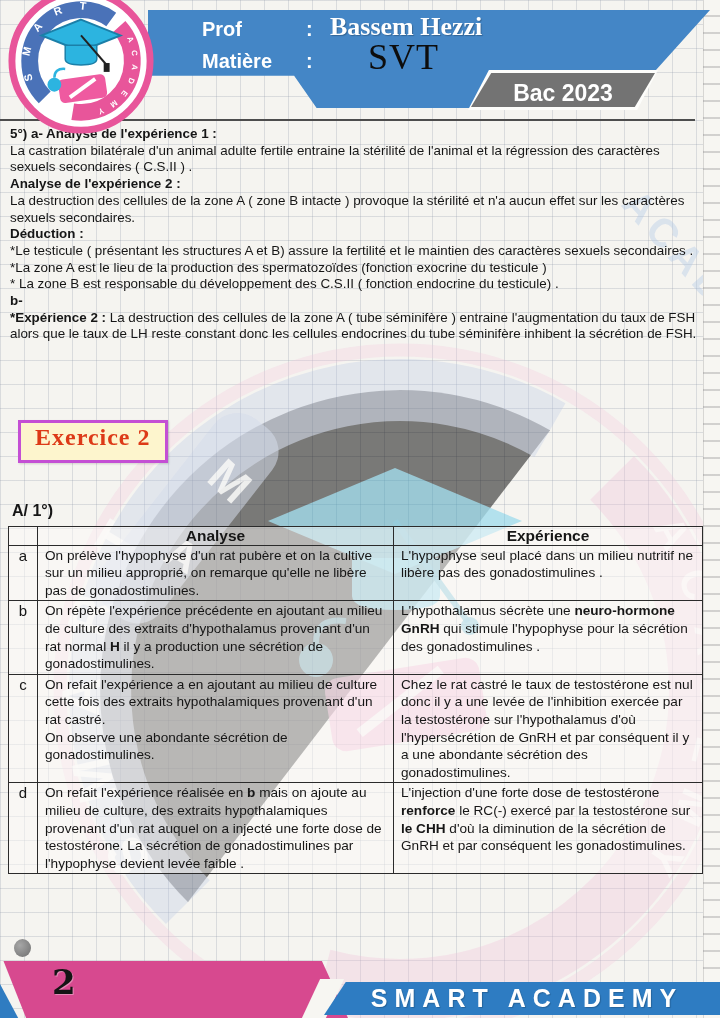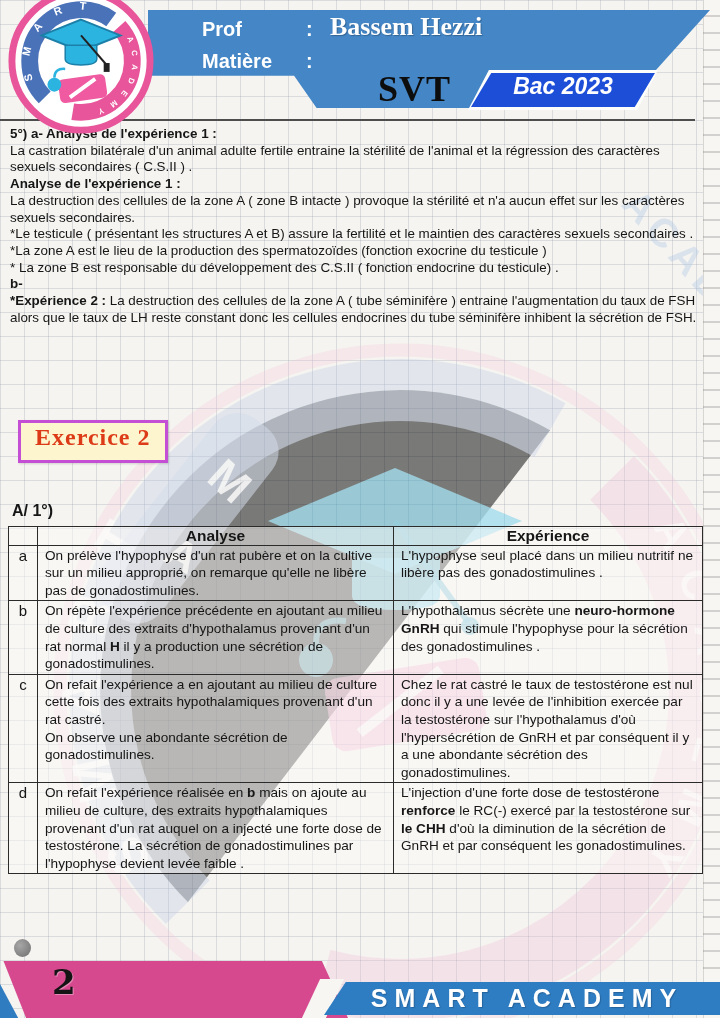--- a/index.html
+++ b/index.html
@@ -29,31 +29,31 @@
   .lbl-prof{left:18px;top:8px;}
   .lbl-mat{left:18px;top:40px;}
   .sep{position:absolute;color:#fff;font-weight:bold;font-size:20px;left:158px;}
   .sep1{top:8px;} .sep2{top:40px;}
   .val-prof{
     position:absolute;left:182px;top:2px;color:#fff;
     font-family:"Liberation Serif",serif;font-weight:bold;font-size:26px;
     text-shadow:1px 1px 1px rgba(0,0,0,.25);
   }
   .val-mat{
-    position:absolute;left:230px;top:26px;color:#0d0d0d;
-    font-family:"Liberation Serif",serif;font-weight:700;font-size:36px;letter-spacing:1px;margin-top:32px;
+    position:absolute;left:220px;top:26px;color:#0d0d0d;
+    font-family:"Liberation Serif",serif;font-weight:400;font-size:36px;letter-spacing:1px;
   }
   .badge-wrap{
     position:absolute;left:468px;top:70px;width:190px;height:40px;z-index:4;
     background:#fdfdfb;clip-path:polygon(11% 0,100% 0,89% 100%,0 100%);
   }
   .badge{
-    position:absolute;inset:3px;background:#1d4ed8;
+    position:absolute;inset:3px;background:#737373;
     clip-path:polygon(11% 0,100% 0,89% 100%,0 100%);
-    display:flex;align-items:flex-start;justify-content:center;font-style:italic;
+    display:flex;align-items:flex-end;justify-content:center;
   }
   .badge span{color:#fff;font-weight:bold;font-size:23px;}
   .logo{position:absolute;left:2px;top:-10px;z-index:4;}
   .rule{position:absolute;left:0;top:119px;width:695px;height:2px;background:#4d4d4d;z-index:3;}
   
   .content{
     position:absolute;left:10px;top:126px;width:692px;z-index:3;
     font-size:13.4px;line-height:16.7px;
   }
   .content p{margin:0;}
@@ -197,22 +197,23 @@
     <circle cx="53" cy="96" r="7" fill="#2cb4e0"></circle>
     <path d="M 53,89 q 0,-10 11,-9" fill="none" stroke="#2cb4e0" stroke-width="2.5"></path>
   </g>
 </svg>
 
 <div class="rule"></div>
 
 <main class="content">
   <p class="h">5°) a- Analyse de l'expérience 1 :</p>
   <p>La castration bilatérale d'un animal adulte fertile entraine la stérilité de l'animal et la régression des caractères sexuels secondaires ( C.S.II ) .</p>
-  <p class="h">Analyse de l'expérience 1 :</p>
+  <p class="h">Analyse de l'expérience 2 :</p>
   <p>La destruction des cellules de la zone A ( zone B intacte ) provoque la stérilité et n'a aucun effet sur les caractères sexuels secondaires.</p>
+  <p class="h">Déduction :</p>
   <p>*Le testicule ( présentant les structures A et B) assure la fertilité et le maintien des caractères sexuels secondaires .</p>
   <p>*La  zone A est le lieu de la production des spermatozoïdes (fonction exocrine du testicule )</p>
   <p>* La zone B est responsable du développement des C.S.II ( fonction endocrine du testicule) .</p>
   <p class="h">b-</p>
   <p><b>*Expérience 2 : </b><span>La destruction des cellules de la zone A ( tube séminifère ) entraine l'augmentation du taux de FSH alors que le taux de LH reste constant donc les cellules endocrines du tube séminifère inhibent la sécrétion de FSH.</span></p>
 </main>
 
 <div class="exercice">Exercice 2</div>
 <div class="section-a">A/ 1°)</div>
 

